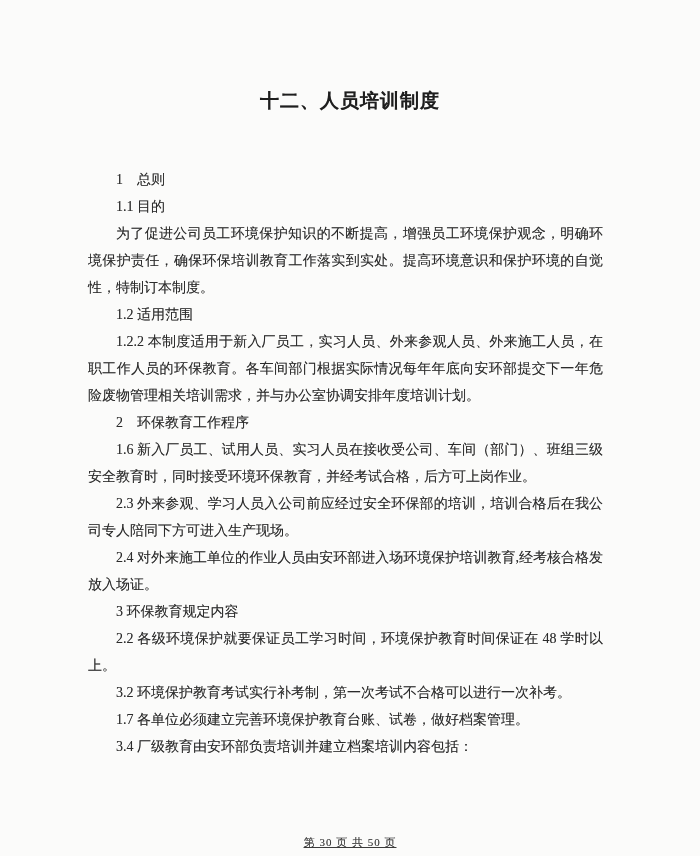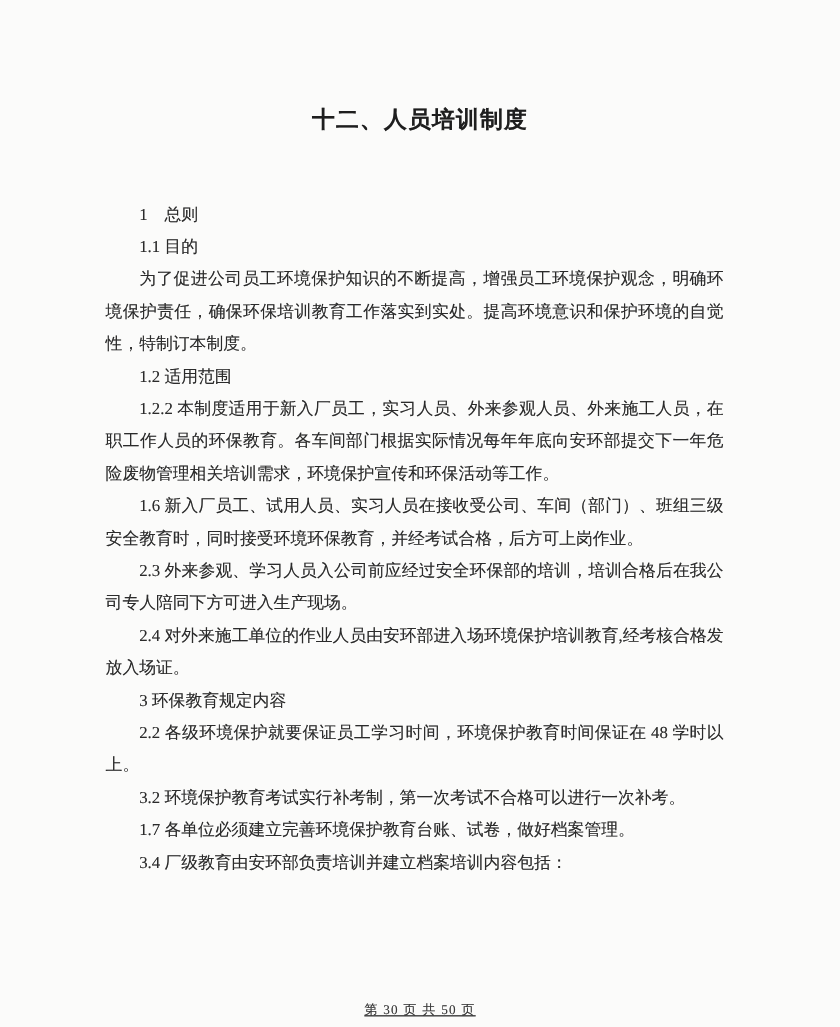--- a/index.html
+++ b/index.html
@@ -65,21 +65,22 @@
 <body>
 
 <div class="page">
   <h1 class="doc-title">十二、人员培训制度</h1>
 
   <div class="doc-body">
       <p>1　总则</p>
       <p>1.1 目的</p>
       <p>为了促进公司员工环境保护知识的不断提高，增强员工环境保护观念，明确环境保护责任，确保环保培训教育工作落实到实处。提高环境意识和保护环境的自觉性，特制订本制度。</p>
       <p>1.2 适用范围</p>
-      <p>1.2.2 本制度适用于新入厂员工，实习人员、外来参观人员、外来施工人员，在职工作人员的环保教育。各车间部门根据实际情况每年年底向安环部提交下一年危险废物管理相关培训需求，环境保护宣传和环保活动等工作。</p>
+      <p>1.2.2 本制度适用于新入厂员工，实习人员、外来参观人员、外来施工人员，在职工作人员的环保教育。各车间部门根据实际情况每年年底向安环部提交下一年危险废物管理相关培训需求，并与办公室协调安排年度培训计划。</p>
+      <p>2　环保教育工作程序</p>
       <p>1.6 新入厂员工、试用人员、实习人员在接收受公司、车间（部门）、班组三级安全教育时，同时接受环境环保教育，并经考试合格，后方可上岗作业。</p>
       <p>2.3 外来参观、学习人员入公司前应经过安全环保部的培训，培训合格后在我公司专人陪同下方可进入生产现场。</p>
       <p>2.4 对外来施工单位的作业人员由安环部进入场环境保护培训教育,经考核合格发放入场证。</p>
       <p>3 环保教育规定内容</p>
       <p>2.2 各级环境保护就要保证员工学习时间，环境保护教育时间保证在 48 学时以上。</p>
       <p>3.2 环境保护教育考试实行补考制，第一次考试不合格可以进行一次补考。</p>
       <p>1.7 各单位必须建立完善环境保护教育台账、试卷，做好档案管理。</p>
       <p>3.4 厂级教育由安环部负责培训并建立档案培训内容包括：</p>
     </div>
 

